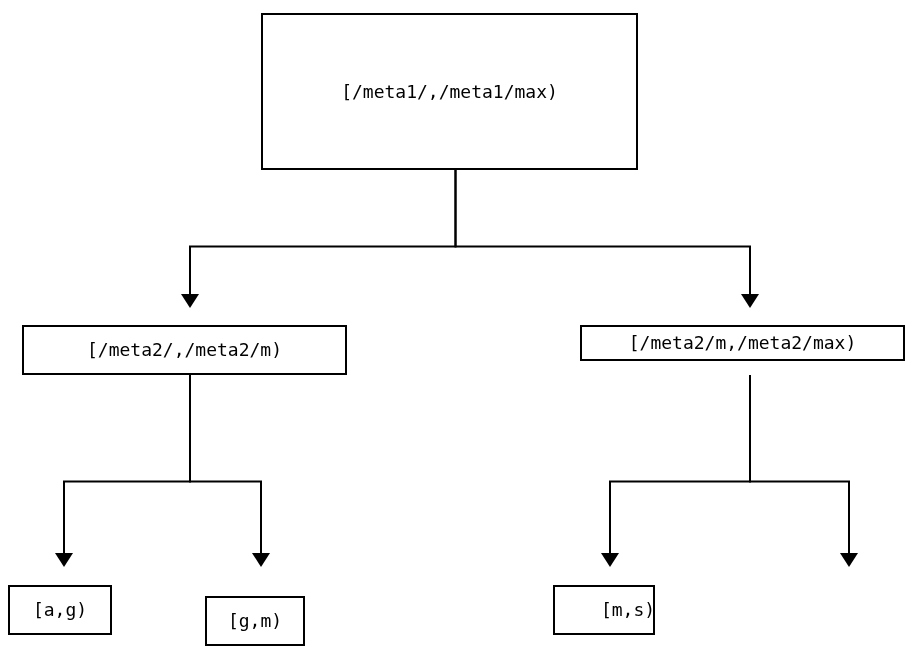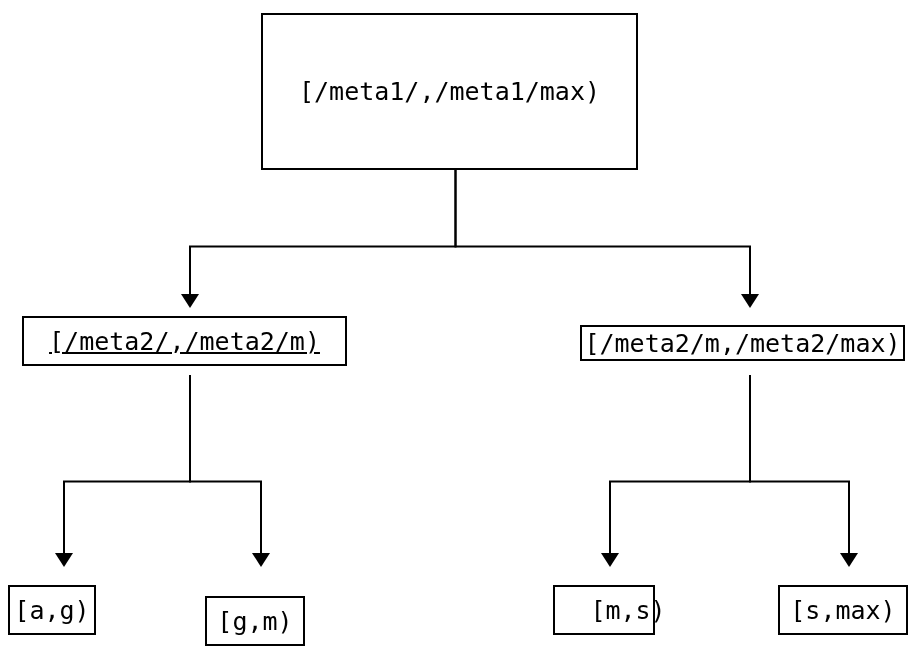--- a/index.html
+++ b/index.html
@@ -25,29 +25,29 @@
   .node {
     position: absolute;
     box-sizing: border-box;
     border: 2px solid #000000;
     background: #ffffff;
     display: flex;
     align-items: center;
     justify-content: center;
   }
   .node .label {
-    font-size: 25px;
+    font-size: 18px;
     line-height: 1;
     color: #000000;
     white-space: pre;
   }
   .node-root  { left: 261px; top: 13px;  width: 377px; height: 157px; }
-  .node-m2l   { left: 22px;  top: 316px; width: 325px; height: 50px; text-decoration: underline; }
+  .node-m2l   { left: 22px;  top: 325px; width: 325px; height: 50px; }
   .node-m2r   { left: 580px; top: 325px; width: 325px; height: 36px; }
-  .node-leaf1 { left: 8px;   top: 585px; width: 88px; height: 50px; }
+  .node-leaf1 { left: 8px;   top: 585px; width: 104px; height: 50px; }
   .node-leaf2 { left: 205px; top: 585px; width: 100px; height: 50px; margin-top: 11px; }
   .node-leaf3 { left: 553px; top: 585px; width: 102px; height: 50px; padding-left: 48px; }
   .node-leaf4 { left: 778px; top: 585px; width: 130px; height: 50px; }
   .edge {
     fill: none;
     stroke: #000000;
     stroke-width: 2px;
   }
   .arrowhead {
     fill: #000000;
@@ -97,17 +97,14 @@
   </div>
 
   <div class="node node-leaf2">
     <span class="label">[g,m)</span>
   </div>
 
   <div class="node node-leaf3">
     <span class="label">[m,s)</span>
   </div>
 
-  <div class="node node-leaf4">
-    <span class="label">[s,max)</span>
-  </div>
 
 </div>
 
 </body></html>

